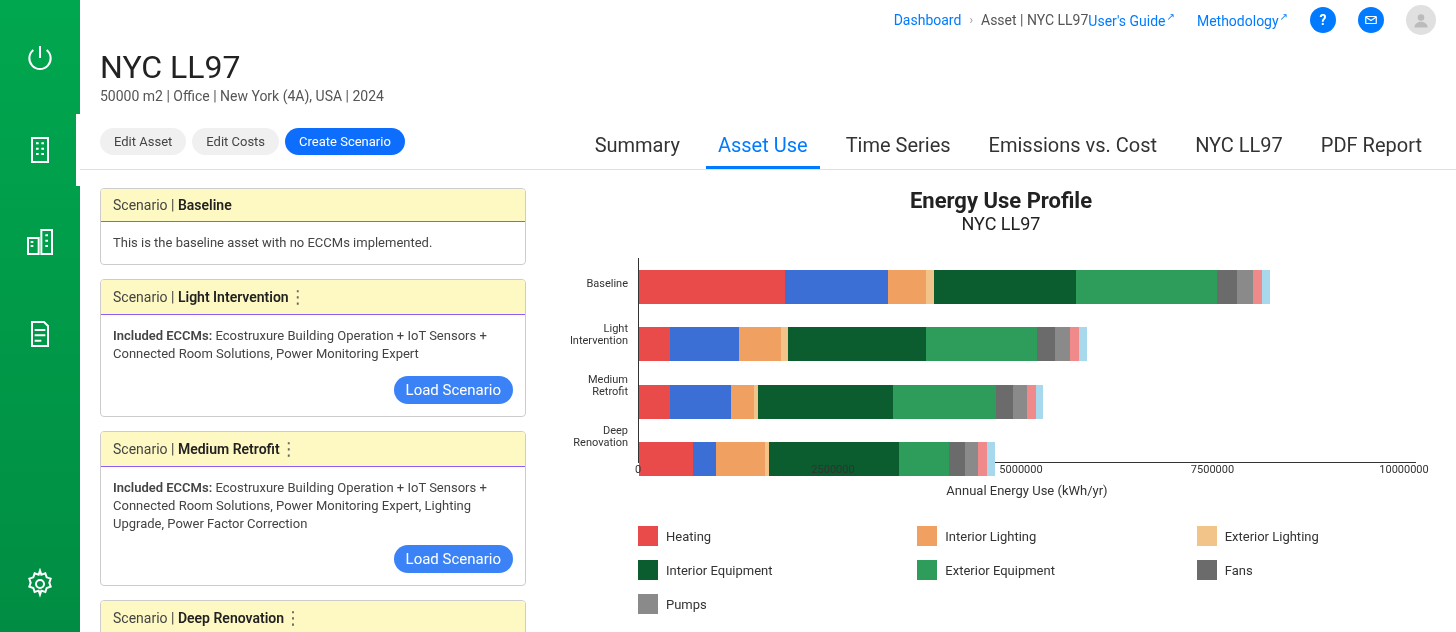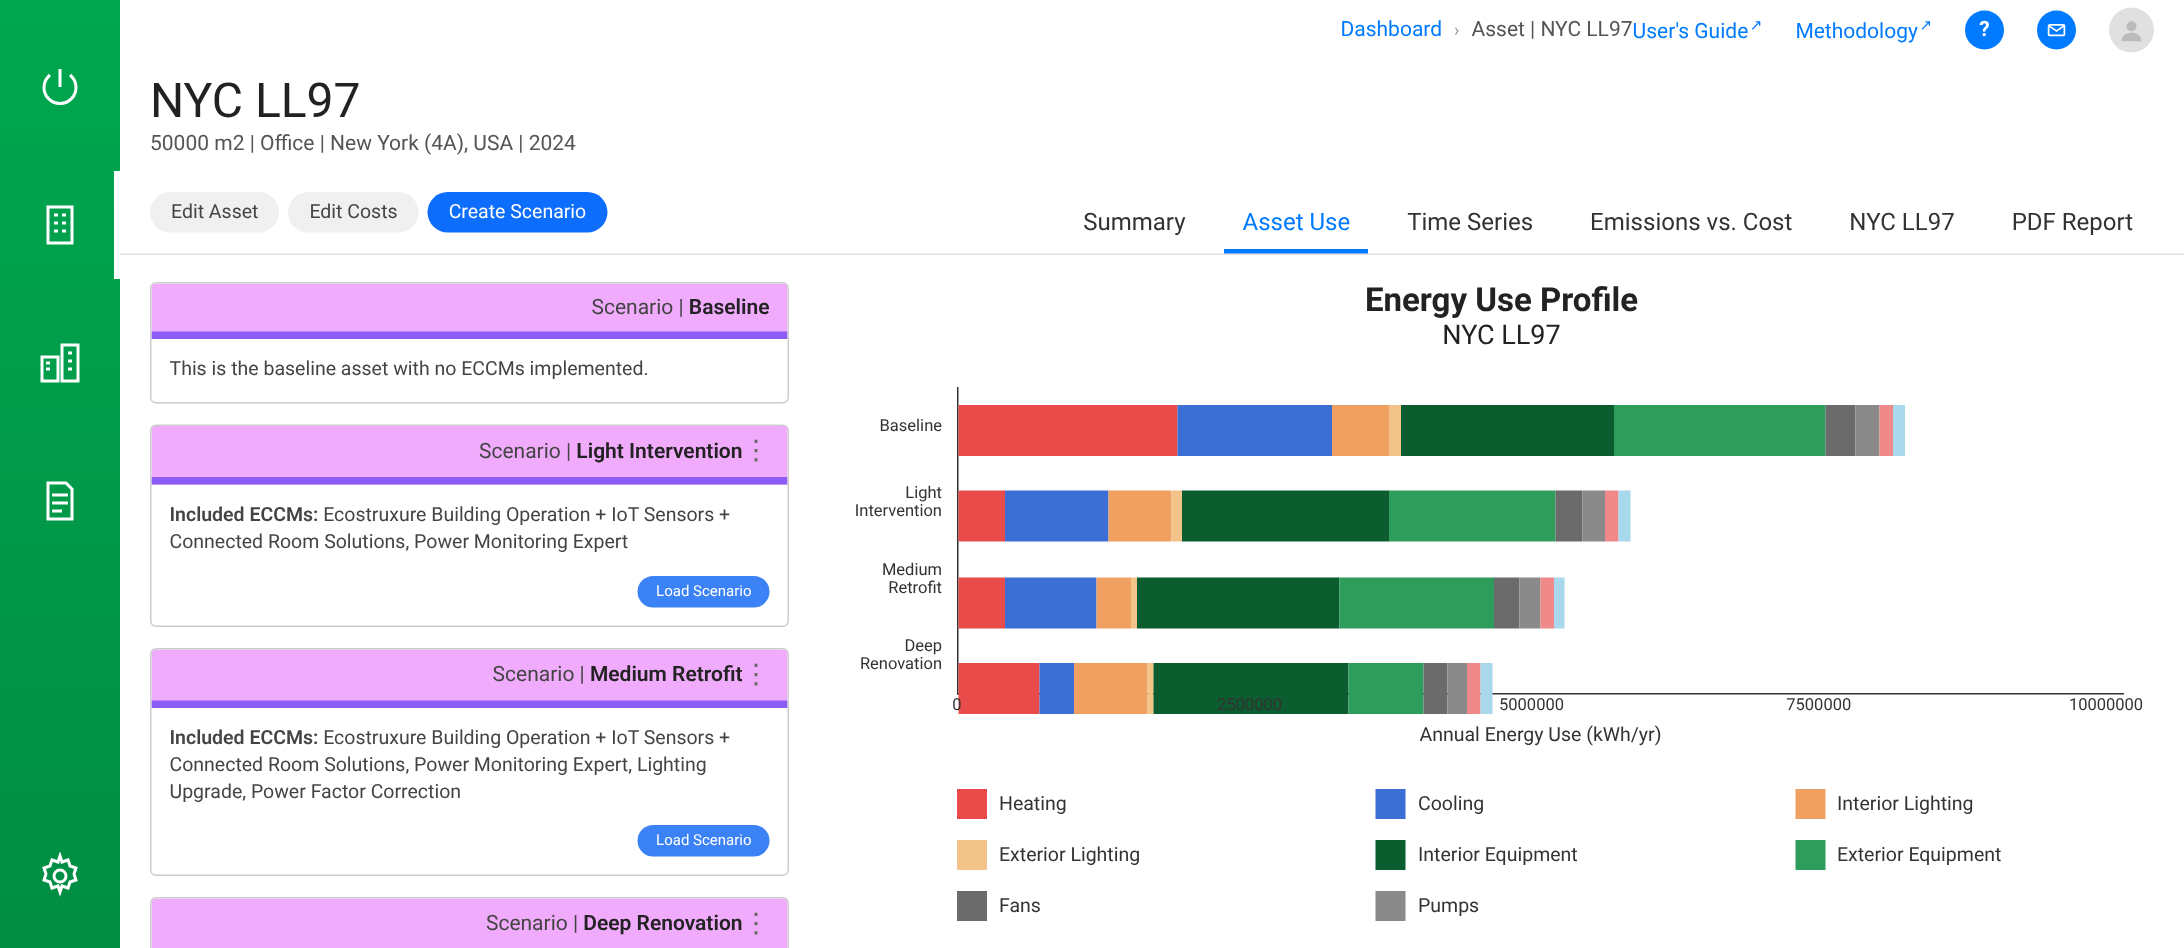--- a/index.html
+++ b/index.html
@@ -156,32 +156,32 @@
     }
     .btn-primary {
       background: #0d6efd;
       color: #fff;
     }
     .btn-load {
       background: #3b82f6;
       color: #fff;
       padding: 5px 12px;
       border-radius: 14px;
-      font-size: 10px;
+      font-size: 15px;
     }
     .tabs {
       margin-left: auto;
       display: flex;
       align-items: flex-end;
       height: 100%;
       gap: 10px;
     }
     .tab {
       padding: 0 14px 12px 14px;
-      font-size: 16px;
+      font-size: 20px;
       color: #333;
       cursor: pointer;
       position: relative;
     }
     .tab.active {
       color: #007bff;
     }
     .tab.active::after {
       content: '';
       position: absolute;
@@ -202,28 +202,28 @@
       padding: 18px 20px;
       position: relative;
     }
     .scenario-card {
       border: 1px solid #ccc;
       border-radius: 4px;
       margin-bottom: 14px;
       overflow: hidden;
     }
     .scenario-header {
-      background: #f0abfc;
+      background: #fef9c3;
       padding: 8px 12px;
       font-size: 14px;
       color: #222;
       display: flex;
-      justify-content: flex-end;
-      align-items: center;
-      border-bottom: 5px solid #8b5cf6;
+      justify-content: flex-start;
+      align-items: center;
+      border-bottom: 1px solid #8b5cf6;
     }
     .scenario-header .label {
       color: #444;
     }
     .scenario-header .name {
       font-weight: 600;
     }
     .scenario-body {
       padding: 12px;
       font-size: 13px;
@@ -558,24 +558,20 @@
           <span class="x-tick" style="left: 766px;">10000000</span>
         </div>
       <div class="x-label">Annual Energy Use (kWh/yr)</div>
 
       <div class="legend" id="legend">
           <div class="legend-item">
             <span class="swatch" style="background: rgb(233, 75, 75);"></span>
             <span>Heating</span>
           </div>
           <div class="legend-item">
-            <span class="swatch" style="background: rgb(59, 111, 214);"></span>
-            <span>Cooling</span>
-          </div>
-          <div class="legend-item">
             <span class="swatch" style="background: rgb(240, 160, 96);"></span>
             <span>Interior Lighting</span>
           </div>
           <div class="legend-item">
             <span class="swatch" style="background: rgb(242, 196, 138);"></span>
             <span>Exterior Lighting</span>
           </div>
           <div class="legend-item">
             <span class="swatch" style="background: rgb(11, 92, 46);"></span>
             <span>Interior Equipment</span>

